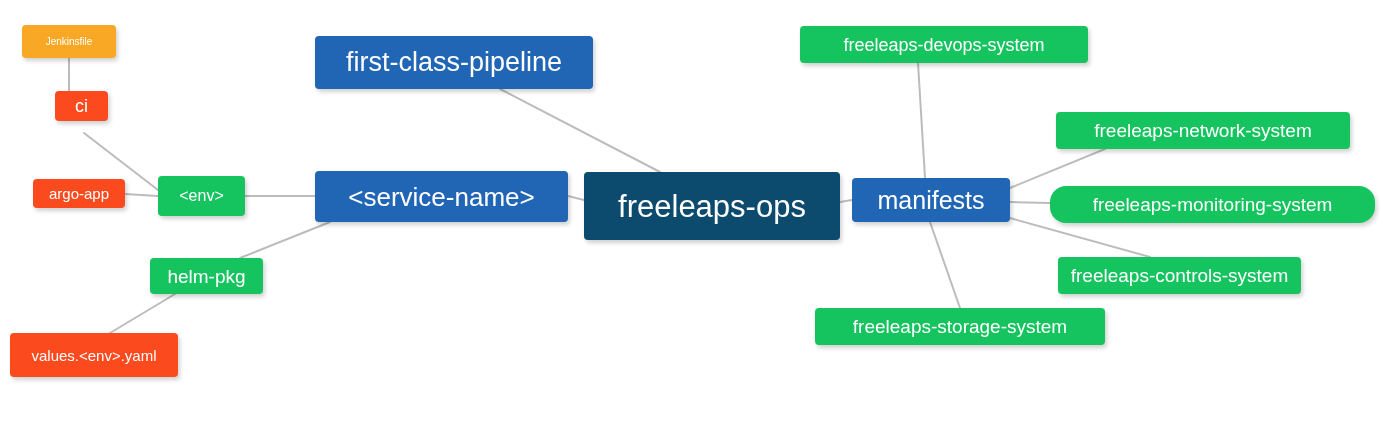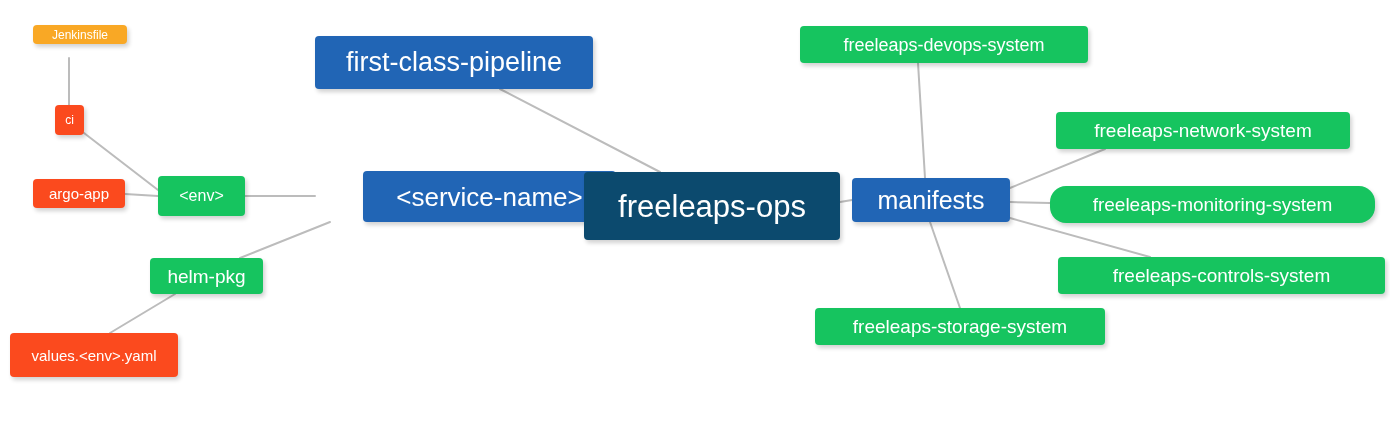--- a/index.html
+++ b/index.html
@@ -55,59 +55,59 @@
       <line x1="568" y1="196" x2="584" y2="200" stroke="#bcbcbc" stroke-width="2" stroke-linecap="round"></line>
       <line x1="500" y1="89" x2="660" y2="172" stroke="#bcbcbc" stroke-width="2" stroke-linecap="round"></line>
       <line x1="840" y1="202" x2="852" y2="200" stroke="#bcbcbc" stroke-width="2" stroke-linecap="round"></line>
       <line x1="925" y1="178" x2="918" y2="63" stroke="#bcbcbc" stroke-width="2" stroke-linecap="round"></line>
       <line x1="1010" y1="188" x2="1105" y2="149" stroke="#bcbcbc" stroke-width="2" stroke-linecap="round"></line>
       <line x1="1010" y1="202" x2="1050" y2="203" stroke="#bcbcbc" stroke-width="2" stroke-linecap="round"></line>
       <line x1="1010" y1="218" x2="1150" y2="257" stroke="#bcbcbc" stroke-width="2" stroke-linecap="round"></line>
       <line x1="930" y1="222" x2="960" y2="308" stroke="#bcbcbc" stroke-width="2" stroke-linecap="round"></line>
     </svg>
   <div id="node-layer">
-      <div class="node n-orange" style="left: 22px; top: 25px; width: 94px; height: 19px; font-size: 12px; margin-left: 11px;">
+      <div class="node n-orange" style="left: 22px; top: 25px; width: 94px; height: 33px; font-size: 10px;">
         <span>Jenkinsfile</span>
       </div>
-      <div class="node n-red" style="left: 55px; top: 105px; width: 29px; height: 30px; font-size: 12px;">
+      <div class="node n-red" style="left: 55px; top: 91px; width: 53px; height: 30px; font-size: 18px;">
         <span>ci</span>
       </div>
       <div class="node n-red" style="left: 33px; top: 179px; width: 92px; height: 29px; font-size: 15px;">
         <span>argo-app</span>
       </div>
       <div class="node n-green" style="left: 158px; top: 176px; width: 87px; height: 40px; font-size: 16px;">
         <span>&lt;env&gt;</span>
       </div>
       <div class="node n-green" style="left: 150px; top: 258px; width: 113px; height: 36px; font-size: 19px;">
         <span>helm-pkg</span>
       </div>
       <div class="node n-red" style="left: 10px; top: 333px; width: 168px; height: 44px; font-size: 15px;">
         <span>values.&lt;env&gt;.yaml</span>
       </div>
       <div class="node n-blue" style="left: 315px; top: 36px; width: 278px; height: 53px; font-size: 27px;">
         <span>first-class-pipeline</span>
       </div>
-      <div class="node n-blue" style="left: 315px; top: 171px; width: 253px; height: 51px; font-size: 26px; margin-left: 48px;">
+      <div class="node n-blue" style="left: 315px; top: 171px; width: 253px; height: 51px; font-size: 26px;">
         <span>&lt;service-name&gt;</span>
       </div>
       <div class="node n-root" style="left: 584px; top: 172px; width: 256px; height: 68px; font-size: 31px;">
         <span>freeleaps-ops</span>
       </div>
       <div class="node n-blue" style="left: 852px; top: 178px; width: 158px; height: 44px; font-size: 25px;">
         <span>manifests</span>
       </div>
       <div class="node n-green" style="left: 800px; top: 26px; width: 288px; height: 37px; font-size: 18px;">
         <span>freeleaps-devops-system</span>
       </div>
       <div class="node n-green" style="left: 1056px; top: 112px; width: 294px; height: 37px; font-size: 19px;">
         <span>freeleaps-network-system</span>
       </div>
       <div class="node n-green" style="left: 1050px; top: 186px; width: 325px; height: 37px; font-size: 19px; border-radius: 16px;">
         <span>freeleaps-monitoring-system</span>
       </div>
-      <div class="node n-green" style="left: 1058px; top: 257px; width: 327px; height: 37px; font-size: 19px;">
+      <div class="node n-green" style="left: 1058px; top: 257px; width: 243px; height: 37px; font-size: 19px;">
         <span>freeleaps-controls-system</span>
       </div>
       <div class="node n-green" style="left: 815px; top: 308px; width: 290px; height: 37px; font-size: 19px;">
         <span>freeleaps-storage-system</span>
       </div>
     </div>
 </div>
 
 </body></html>

